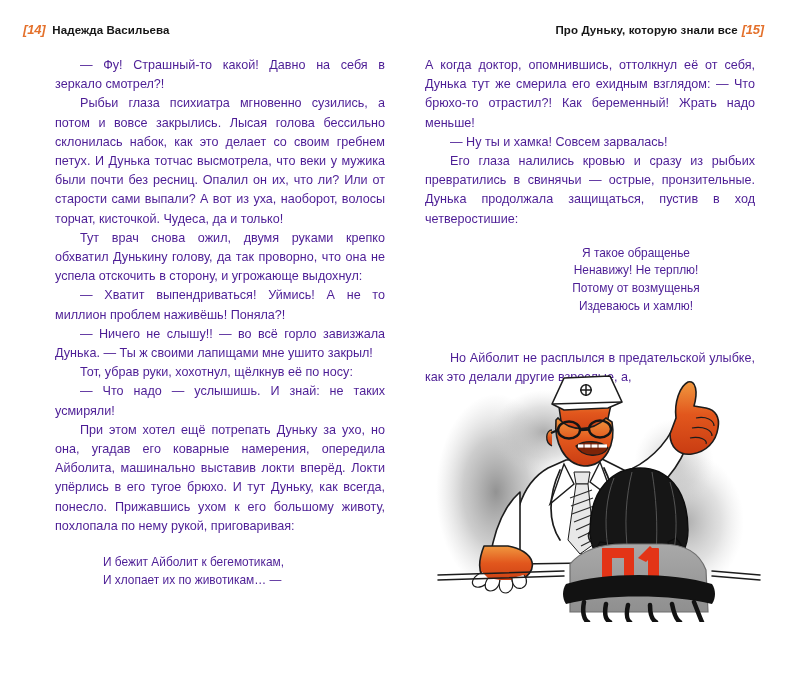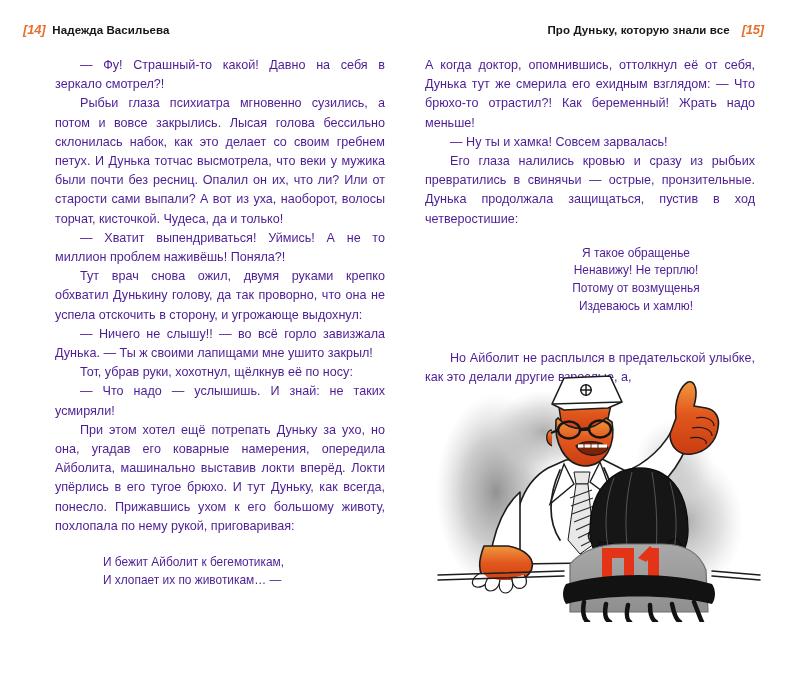--- a/index.html
+++ b/index.html
@@ -37,21 +37,21 @@
   .runhead.left  { left: 23px;  }
   .runhead.right { right: 36px; }
   .folio {
     color: #e4712c;
     font-weight: bold;
     font-size: 13px;
     letter-spacing: -0.2px;
     font-style: italic;
   }
   .runhead.left .folio  { margin-right: 7px; }
-  .runhead.right .folio { margin-left: 12px; }
+  .runhead.right .folio { margin-left: 4px; }
 
   
   .col {
     position: absolute;
     top: 56px;
     width: 330px;
     font-size: 12.6px;
     line-height: 19.2px;
     text-align: justify;
     text-justify: inter-word;
@@ -96,22 +96,22 @@
 <div class="spread">
 
   <div class="runhead left">
     <span class="folio">[14]</span>
     <span>Надежда Васильева</span>
   </div>
 
   <div class="col left">
     <p>— Фу! Страшный-то какой! Давно на себя в зеркало смотрел?!</p>
     <p>Рыбьи глаза психиатра мгновенно сузились, а потом и вовсе закрылись. Лысая голова бессильно склонилась набок, как это делает со своим гребнем петух. И Дунька тотчас высмотрела, что веки у мужика были почти без ресниц. Опалил он их, что ли? Или от старости сами выпали? А вот из уха, наоборот, волосы торчат, кисточкой. Чудеса, да и только!</p>
+    <p>Тут врач снова ожил, двумя руками крепко обхватил Дунькину голову, да так проворно, что она не успела отскочить в сторону, и угрожающе выдохнул:</p>
     <p>— Хватит выпендриваться! Уймись! А не то миллион проблем наживёшь! Поняла?!</p>
-    <p>Тут врач снова ожил, двумя руками крепко обхватил Дунькину голову, да так проворно, что она не успела отскочить в сторону, и угрожающе выдохнул:</p>
     <p>— Ничего не слышу!! — во всё горло завизжала Дунька. — Ты ж своими лапищами мне ушито закрыл!</p>
     <p>Тот, убрав руки, хохотнул, щёлкнув её по носу:</p>
     <p>— Что надо — услышишь. И знай: не таких усмиряли!</p>
     <p>При этом хотел ещё потрепать Дуньку за ухо, но она, угадав его коварные намерения, опередила Айболита, машинально выставив локти вперёд. Локти упёрлись в его тугое брюхо. И тут Дуньку, как всегда, понесло. Прижавшись ухом к его большому животу, похлопала по нему рукой, приговаривая:</p>
 
     <div class="verse left-verse">
       <span class="vline">И бежит Айболит к бегемотикам,</span>
       <span class="vline">И хлопает их по животикам… —</span>
     </div>
   </div>

